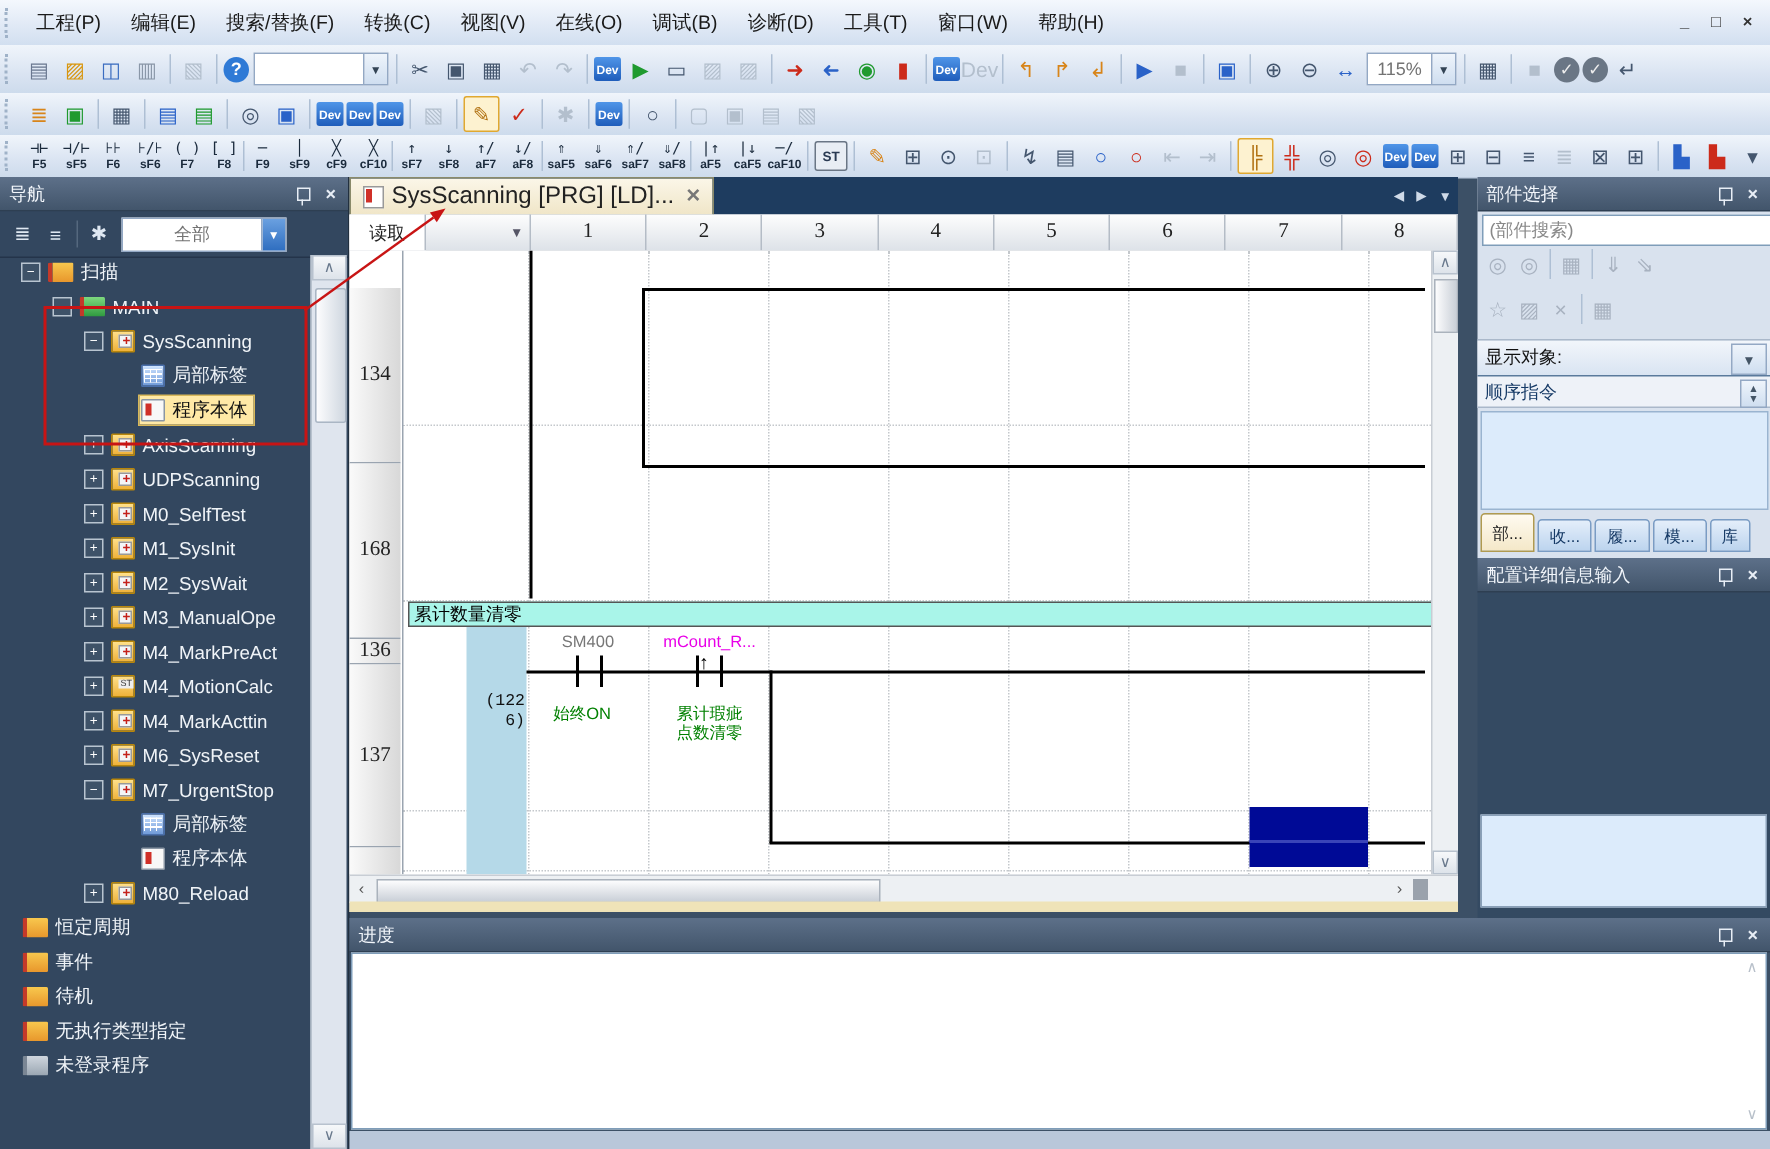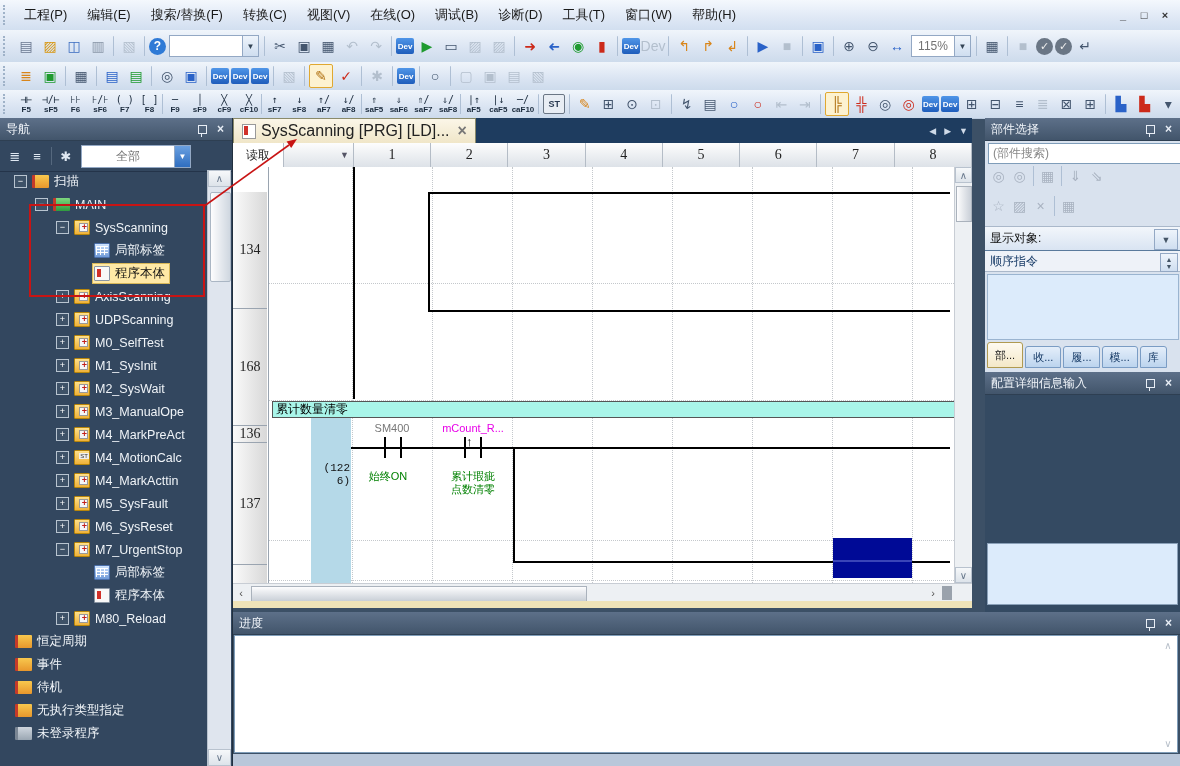--- a/index.html
+++ b/index.html
@@ -542,27 +542,20 @@
         <span class="exp"></span>
         <span class="inner">
           <span class="tic"></span>
           <span class="tlbl">M4_MarkActtin</span>
         </span>
       </div>
       <div class="titem lv3 exp-plus i-pfold">
         <span class="exp"></span>
         <span class="inner">
           <span class="tic"></span>
-          <span class="tlbl">M5_SysFault</span>
-        </span>
-      </div>
-      <div class="titem lv3 exp-plus i-pfold">
-        <span class="exp"></span>
-        <span class="inner">
-          <span class="tic"></span>
           <span class="tlbl">M6_SysReset</span>
         </span>
       </div>
       <div class="titem lv3 exp-minus i-pfold">
         <span class="exp"></span>
         <span class="inner">
           <span class="tic"></span>
           <span class="tlbl">M7_UrgentStop</span>
         </span>
       </div>

